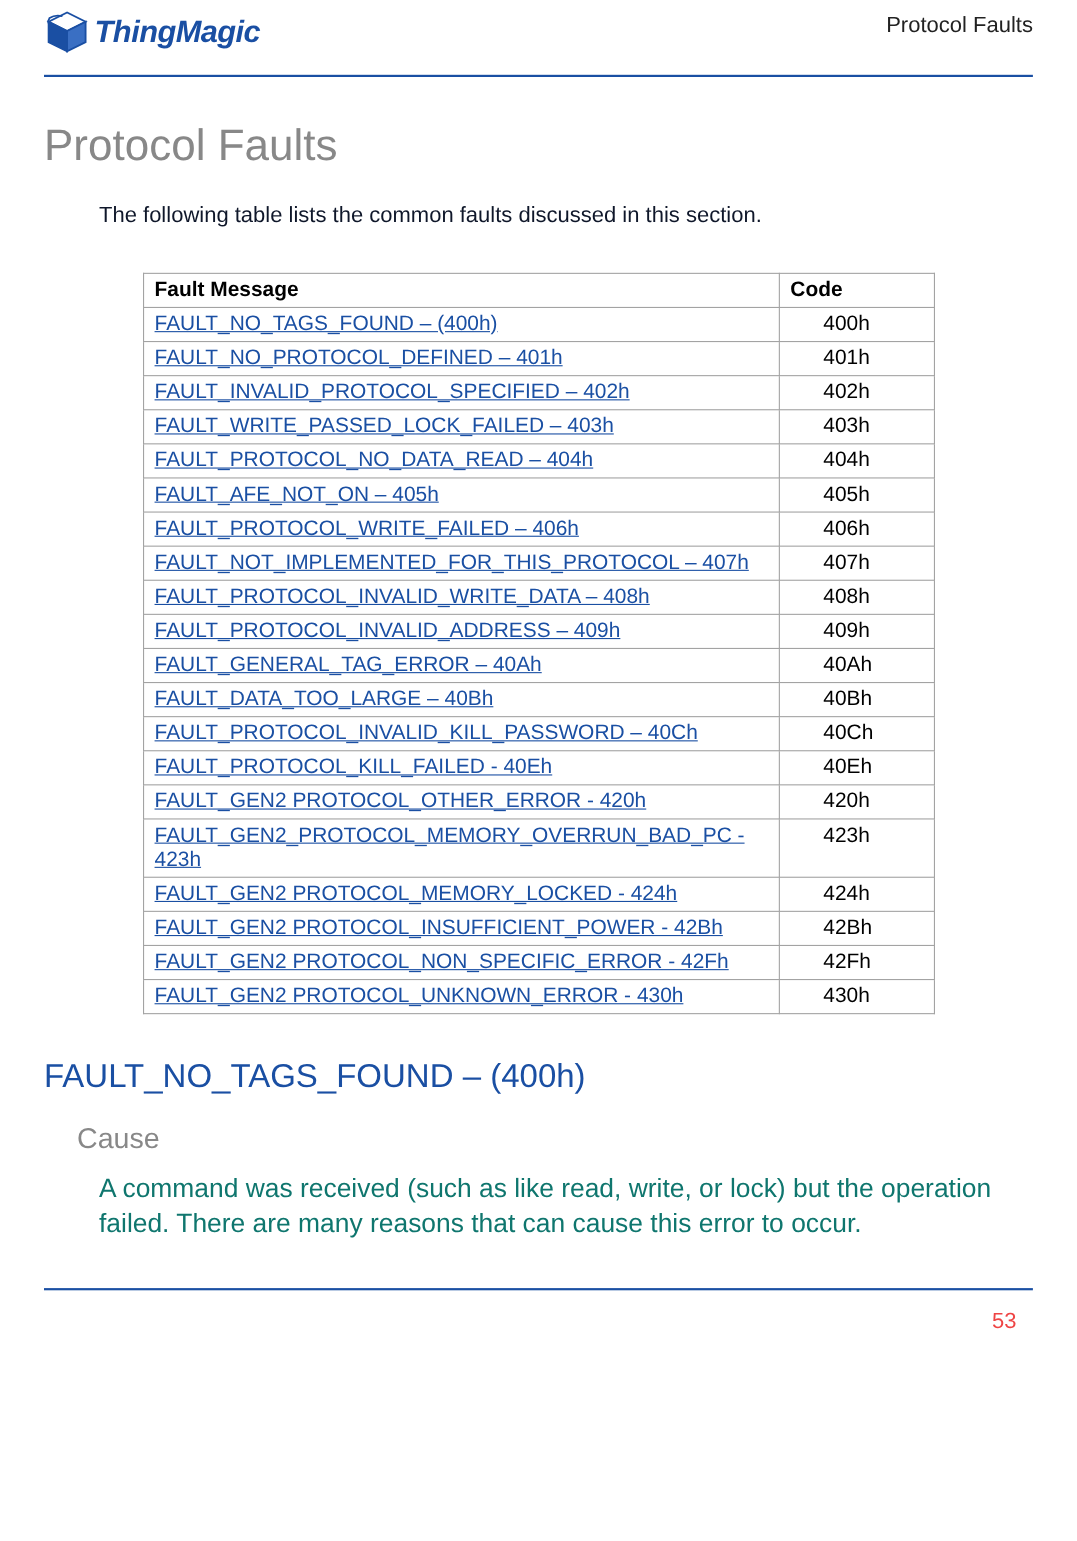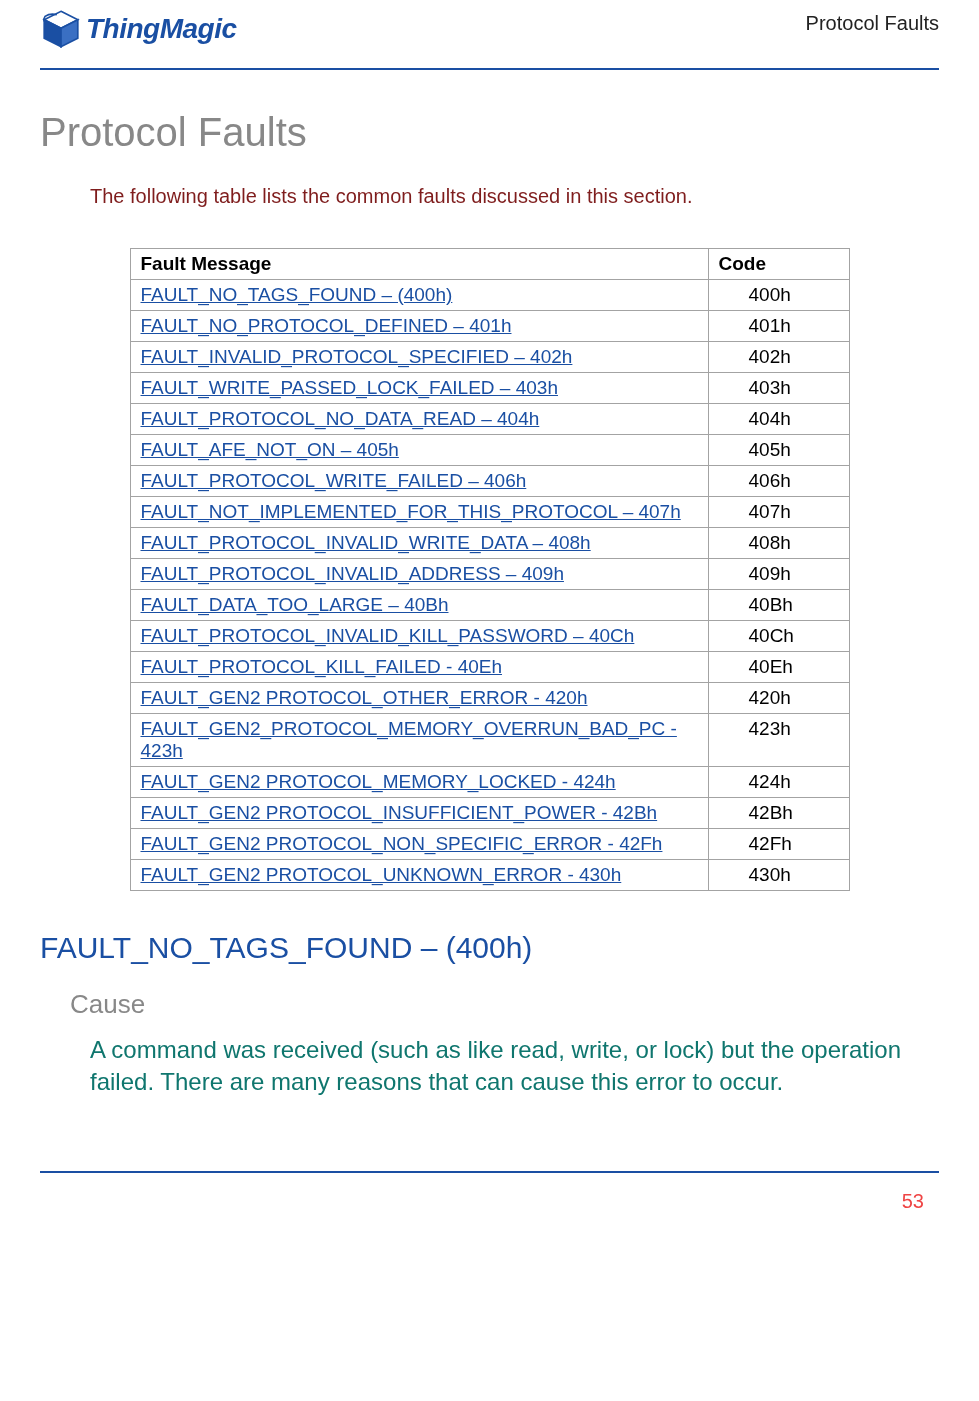--- a/index.html
+++ b/index.html
@@ -50,21 +50,21 @@
   }
   .main-title {
     font-size: 40px;
     color: #888;
     font-weight: 400;
     margin: 40px 0 30px 0;
   }
   .intro {
     font-size: 20px;
     margin: 30px 0 40px 50px;
-    color: #7f1d1d;
+    color: #0f172a;
   }
   .fault-table {
     border-collapse: collapse;
     margin: 0 auto 40px auto;
     width: 720px;
   }
   .fault-table th, .fault-table td {
     border: 1px solid #a3a3a3;
     padding: 4px 10px;
     text-align: left;
@@ -182,20 +182,24 @@
         </tr>
         <tr>
           <td class="msg"><a href="#">FAULT_PROTOCOL_INVALID_WRITE_DATA – 408h</a></td>
           <td class="code">408h</td>
         </tr>
         <tr>
           <td class="msg"><a href="#">FAULT_PROTOCOL_INVALID_ADDRESS – 409h</a></td>
           <td class="code">409h</td>
         </tr>
         <tr>
+          <td class="msg"><a href="#">FAULT_GENERAL_TAG_ERROR – 40Ah</a></td>
+          <td class="code">40Ah</td>
+        </tr>
+        <tr>
           <td class="msg"><a href="#">FAULT_DATA_TOO_LARGE – 40Bh</a></td>
           <td class="code">40Bh</td>
         </tr>
         <tr>
           <td class="msg"><a href="#">FAULT_PROTOCOL_INVALID_KILL_PASSWORD – 40Ch</a></td>
           <td class="code">40Ch</td>
         </tr>
         <tr>
           <td class="msg"><a href="#">FAULT_PROTOCOL_KILL_FAILED - 40Eh</a></td>
           <td class="code">40Eh</td>

